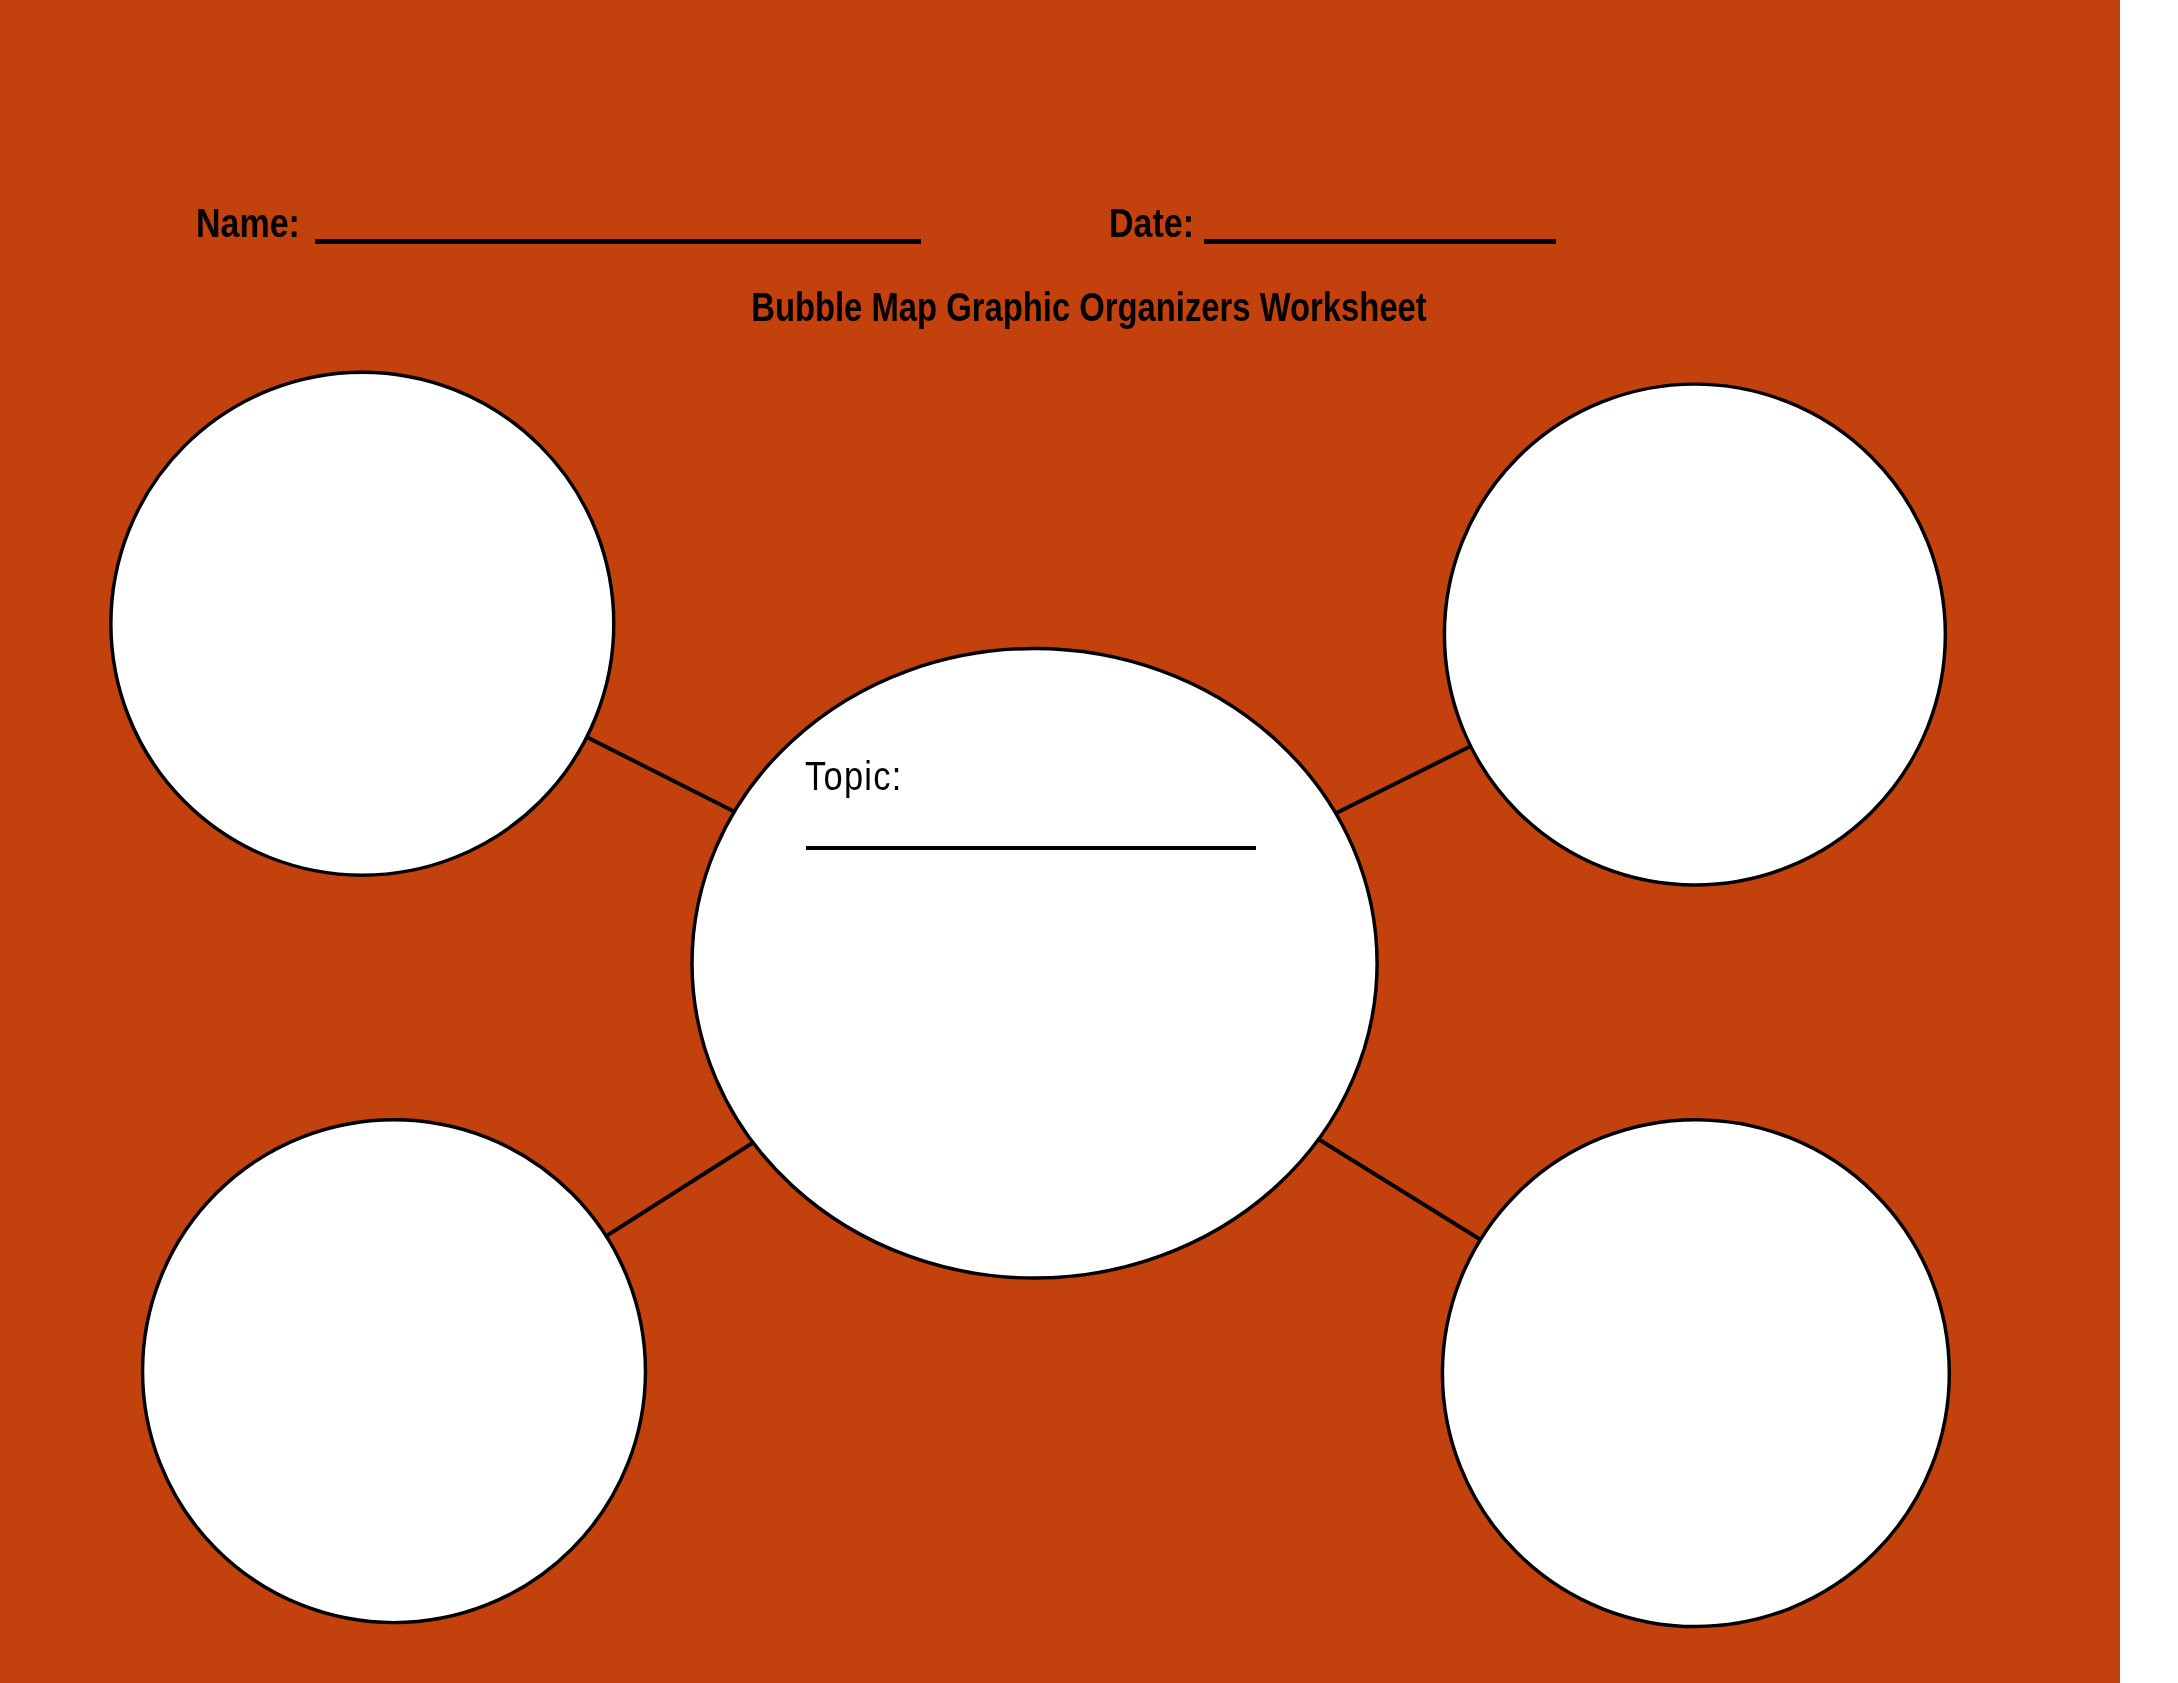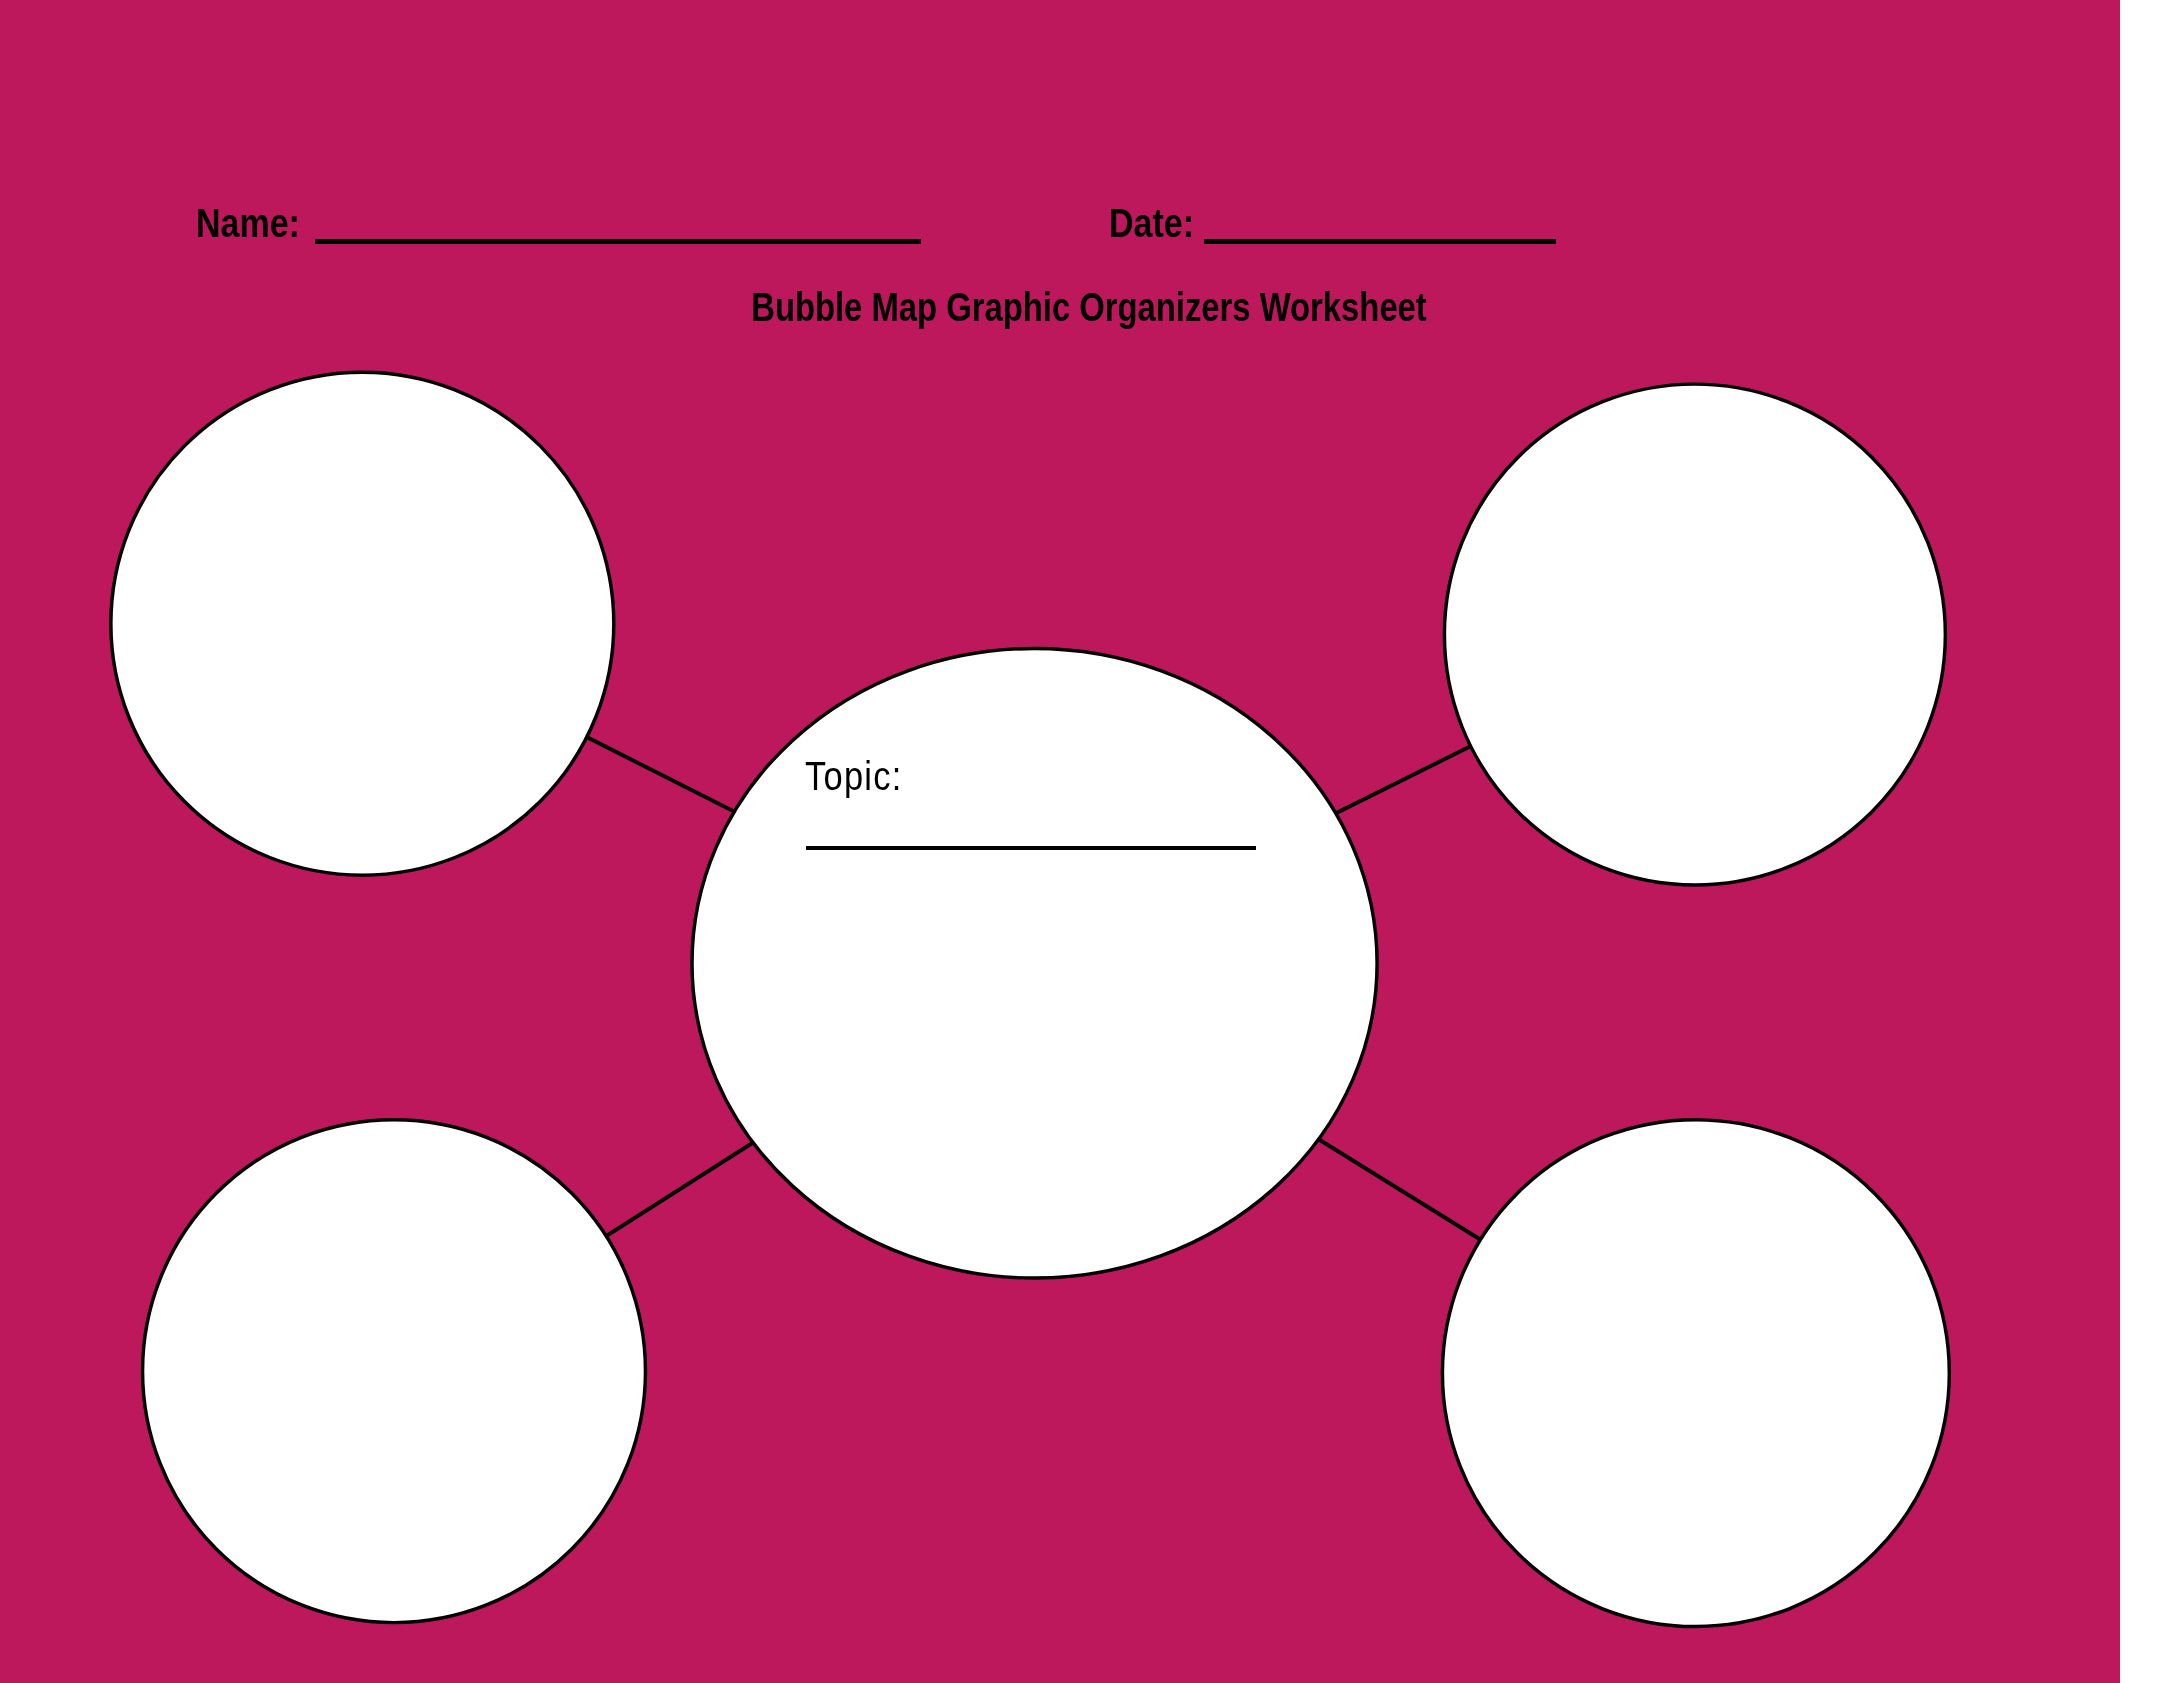--- a/index.html
+++ b/index.html
@@ -4,21 +4,21 @@
 <style>
   html, body {
     margin: 0;
     padding: 0;
     background: #ffffff;
   }
   .page {
     position: relative;
     width: 2120px;
     height: 1683px;
-    background: #be185d;
+    background: #c2410c;
     overflow: hidden;
     color: #000000;
   }
   .label {
     position: absolute;
     font: 700 40px "Liberation Sans", sans-serif;
     color: #000000;
     white-space: nowrap;
     transform: scaleX(0.85);
     transform-origin: 0 50%;

